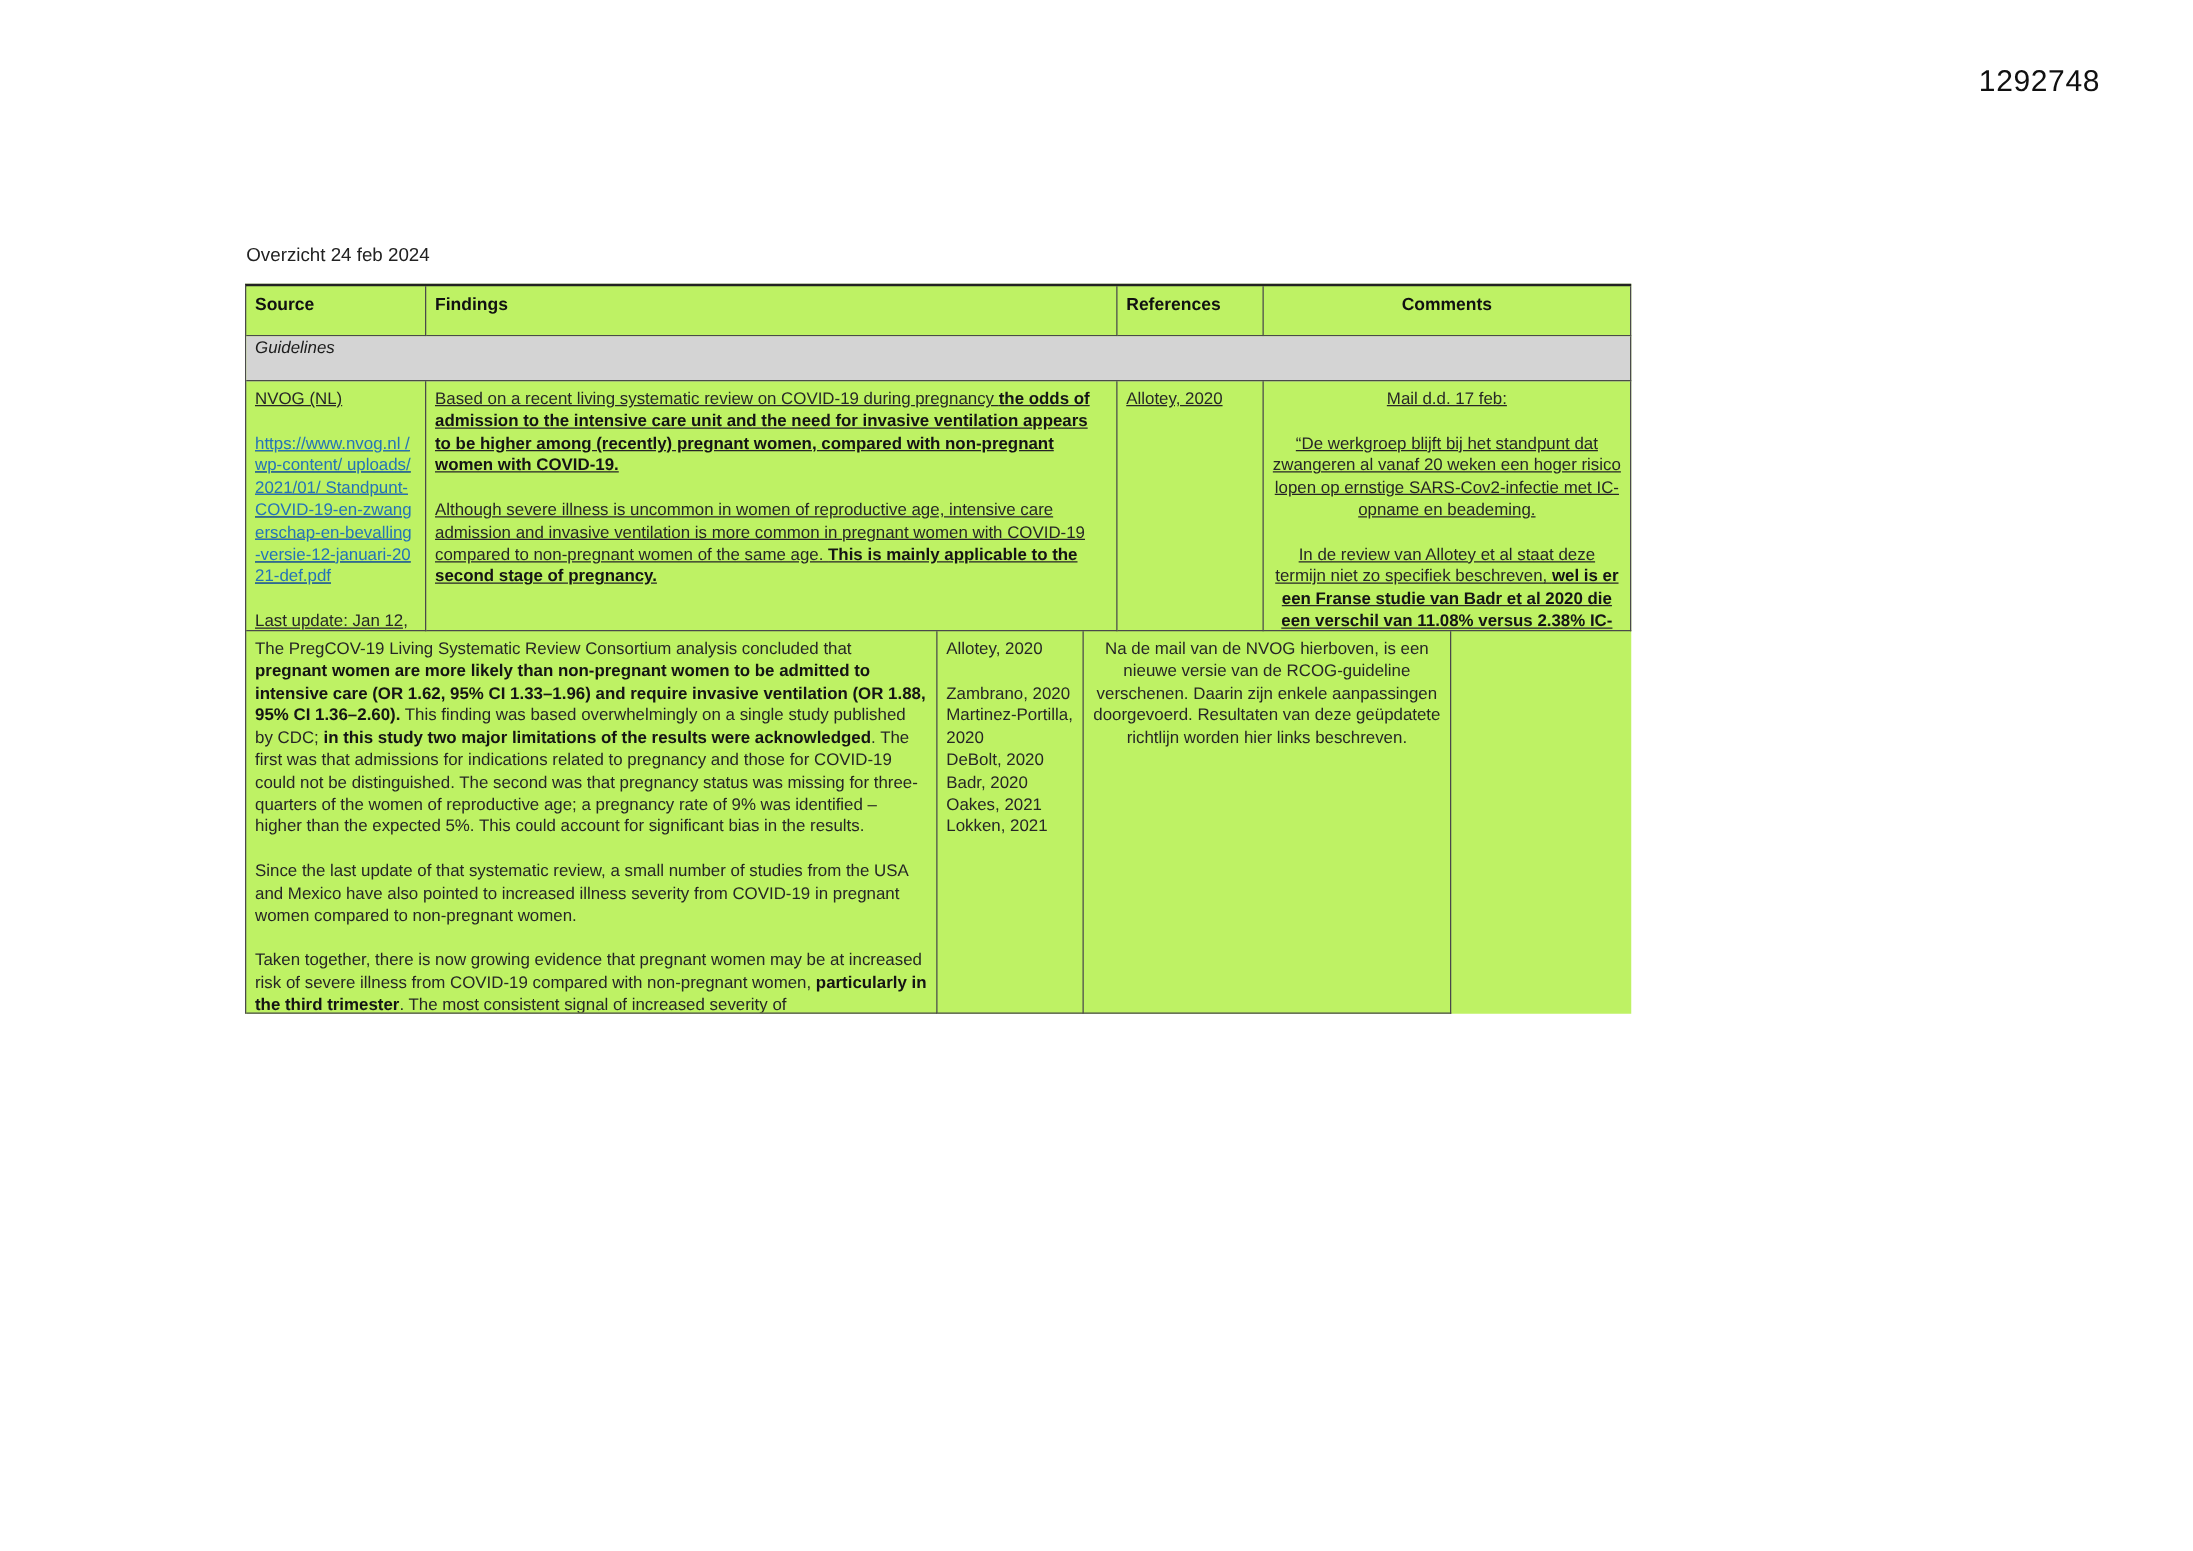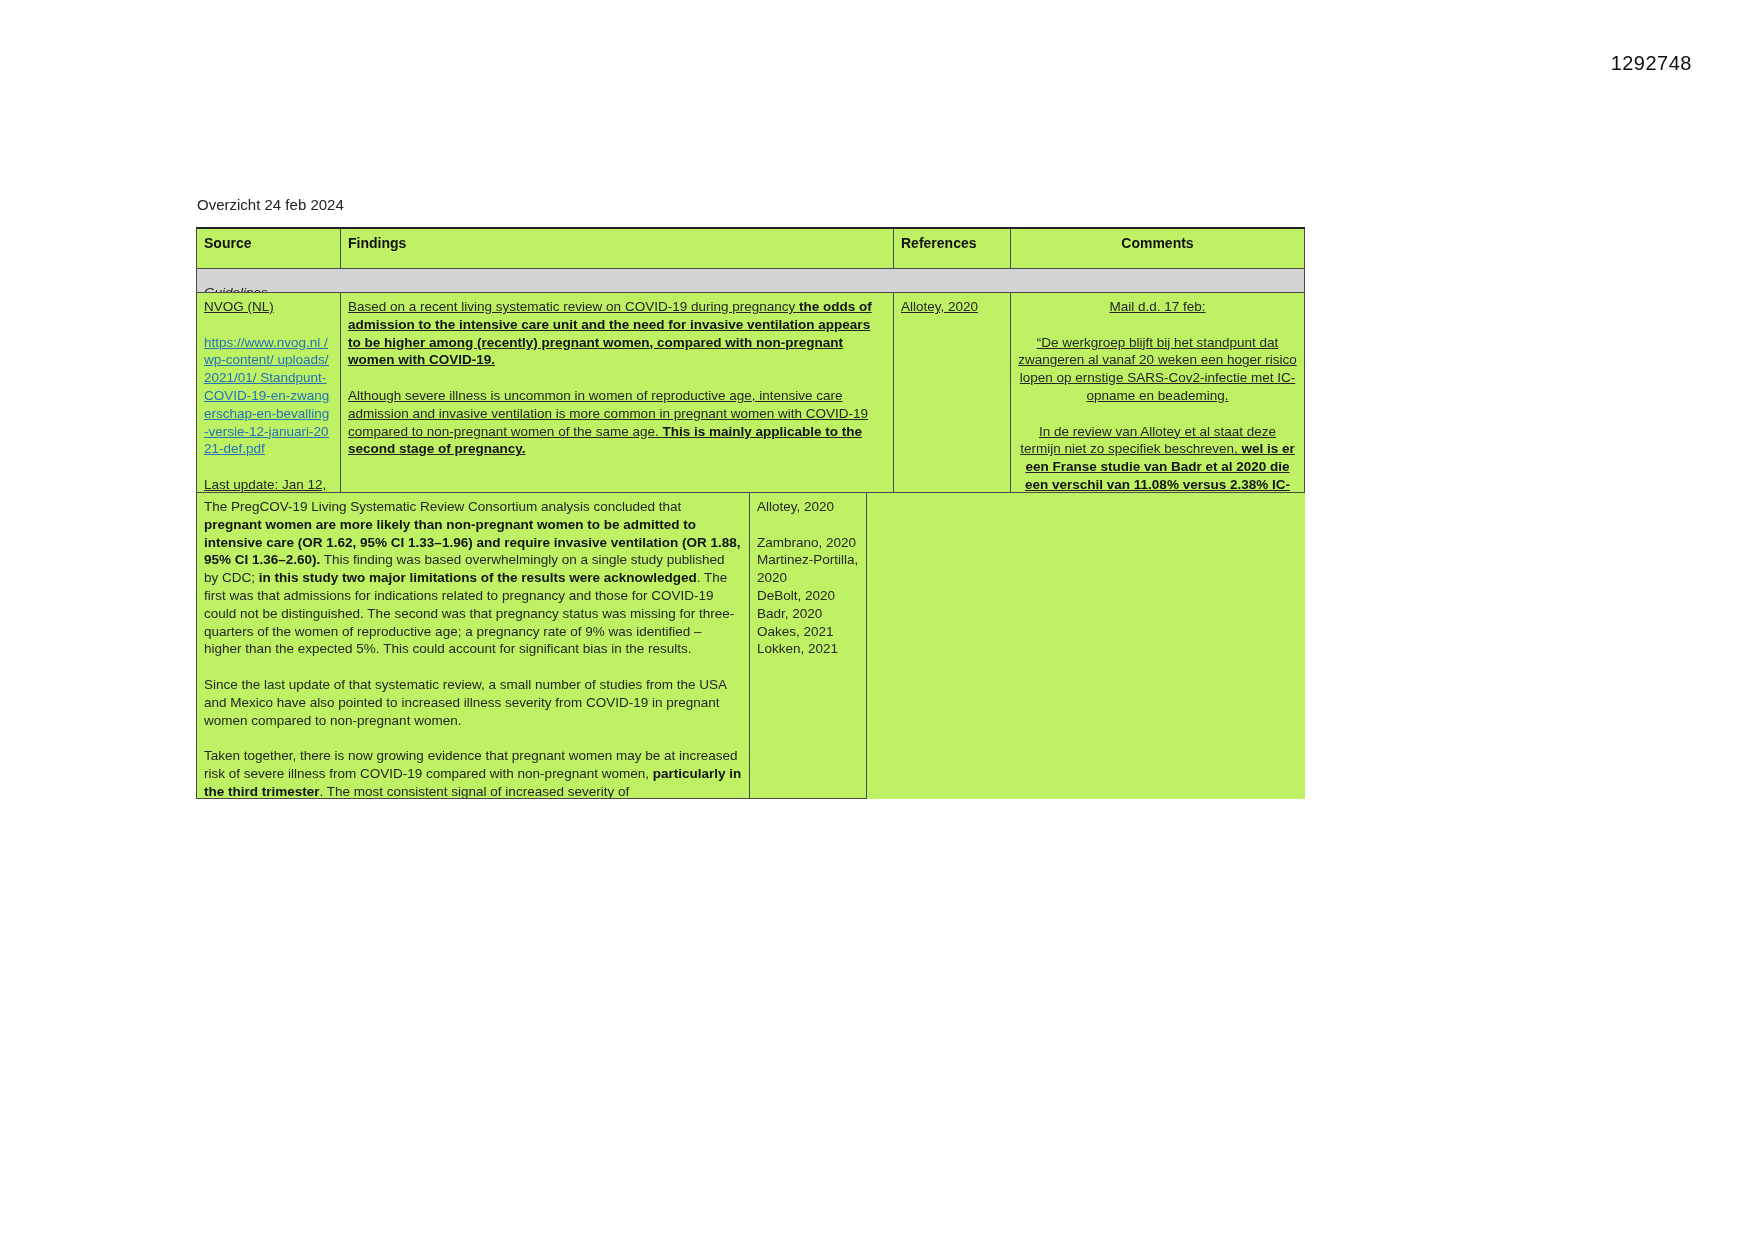--- a/index.html
+++ b/index.html
@@ -3,22 +3,22 @@
 <meta charset="utf-8">
 <style>
   * { margin:0; padding:0; box-sizing:border-box; }
   html,body { background:#ffffff; }
   body {
     width:1754px; height:1241px; position:relative;
     font-family:"Liberation Sans", sans-serif;
     color:#1e1e1e;
   }
   .doc-number{
-    position:absolute; top:52px; right:62px;
-    font-size:20px; letter-spacing:0.5px; color:#101010;
+    position:absolute; top:52px; right:74px;
+    font-size:24px; letter-spacing:0.5px; color:#101010;
   }
   .doc-title{
     position:absolute; left:197px; top:196px;
     font-size:15px; color:#222;
   }
   .overview-table{
     position:absolute; left:196px; top:227px; width:1109px;
     border-top:2px solid #222; border-left:1px solid #4a4a4a;
     background:#bef264;
   }
@@ -28,21 +28,21 @@
     padding:5px 7px 0 7px;
     font-size:13.5px; line-height:17.8px; color:#262626;
     overflow:hidden;
   }
   .c1{ width:144px; }
   .c2{ width:553px; }
   .c3{ width:117px; }
   .c4{ width:294px;text-align:center; }
   .header-row .td{ height:40px; font-weight:bold; font-size:14px; padding-top:6px; color:#111; }
   .section-row .td{
-    width:1108px; height:24px; padding-top:15px; line-height:17px;
+    width:1108px; height:36px; padding-top:0; line-height:17px;
     font-style:italic; background:var(--section_bg,#d4d4d4); color:#1c1c1c;
   }
   .row-nvog .td{ height:200px;text-decoration:underline; }
   .row-rcog .td{ height:306px; }
   .gap{ height:17.8px; }
   .para b{ color:#141414;margin-top:16px; }
   a.doc-link{
     color:var(--link,#2573b8);
     text-decoration:underline;
     word-break:break-all; overflow-wrap:break-word;
@@ -107,15 +107,18 @@
     <div class="td c3">
       <div class="para ref-line">Allotey, 2020</div>
       <div class="gap"></div>
       <div class="para ref-line">Zambrano, 2020</div>
       <div class="para ref-line">Martinez-Portilla, 2020</div>
       <div class="para ref-line">DeBolt, 2020</div>
       <div class="para ref-line">Badr, 2020</div>
       <div class="para ref-line">Oakes, 2021</div>
       <div class="para ref-line">Lokken, 2021</div>
     </div>
+    <div class="td c4">
+      <div class="para">Na de mail van de NVOG hierboven, is een nieuwe versie van de RCOG-guideline verschenen. Daarin zijn enkele aanpassingen doorgevoerd. Resultaten van deze geüpdatete richtlijn worden hier links beschreven.</div>
+    </div>
   </div>
 
 </div>
 
 </body></html>

